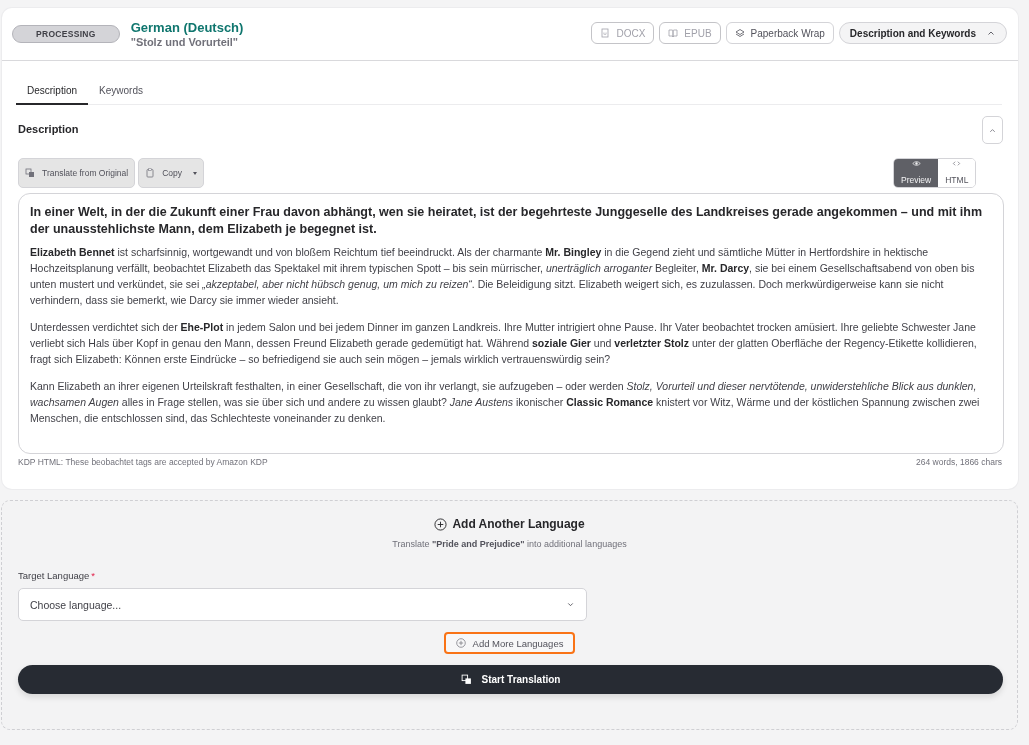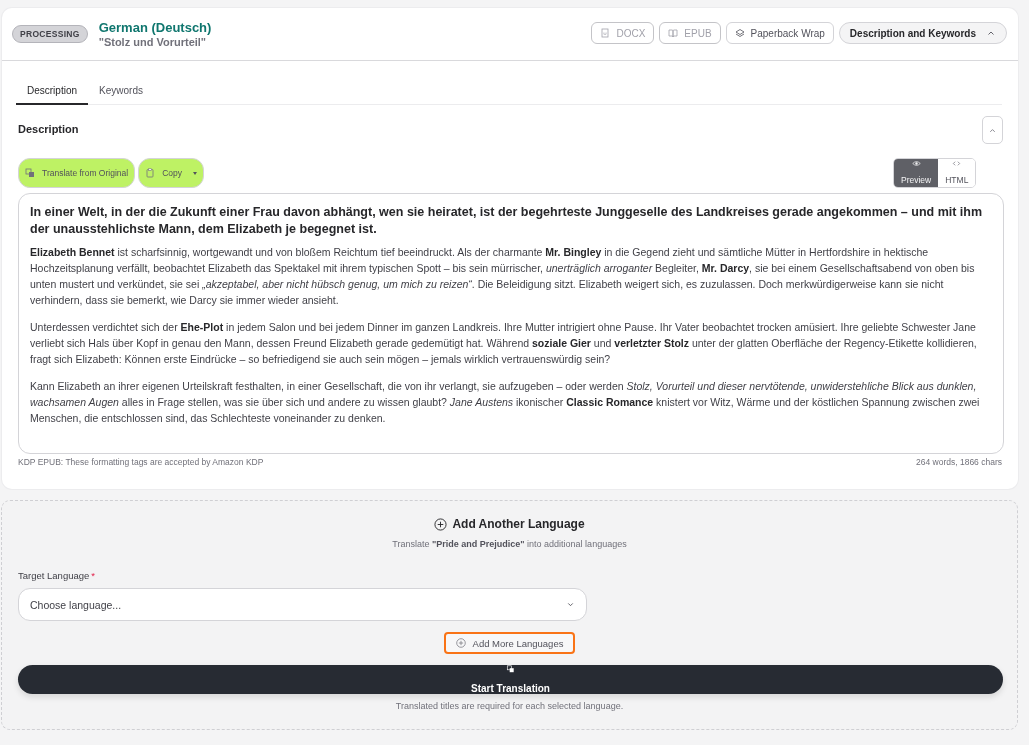--- a/index.html
+++ b/index.html
@@ -15,21 +15,21 @@
     background: #ffffff; border-radius: 10px;
     box-shadow: 0 0 0 1px #ececee;
   }
   .card-header {
     height: 53px; border-bottom: 1px solid #d9d9dc;
     display: flex; align-items: center; padding: 0 10px; position: relative;
   }
   .status-badge {
     background: #d4d4d8; border: 1px solid #b4b4ba; border-radius: 12px;
     font-size: 8.5px; font-weight: bold; letter-spacing: 0.3px; color: #3f3f46;
-    padding: 4px 7px; line-height: 1;
+    padding: 4px 23px; line-height: 1;
   }
   .title-block { margin-left: 11px; }
   .lang-title { font-size: 13px; font-weight: bold; color: #0f766e; line-height: 16px; }
   .book-title { font-size: 11px; font-weight: bold; color: #71717a; line-height: 13px; }
   .header-actions {
     position: absolute; right: 11px; top: 14px; display: flex; gap: 5px;
   }
   .hbtn {
     height: 22px; border: 1px solid #d4d4d8; border-radius: 6px; background: #fff;
     display: flex; align-items: center; gap: 6px; padding: 0 8px;
@@ -54,21 +54,21 @@
   .section-title {
     position: absolute; left: 16px; top: 115px; font-size: 11px; font-weight: bold; color: #27272a;
   }
   .collapse-btn {
     position: absolute; left: 980px; top: 108px; width: 21px; height: 28px;
     border: 1px solid #d4d4d8; border-radius: 5px; background: #fff;
     display: flex; align-items: center; justify-content: center;
   }
   .toolbar-left { position: absolute; left: 16px; top: 150px; display: flex; gap: 3px; }
   .tbtn {
-    height: 30px; border: 1px solid #d4d4d8; border-radius: 12px; background: #bef264;
+    height: 30px; border: 1px solid #d4d4d8; border-radius: 5px; background: #e5e5e5;
     display: flex; align-items: center; gap: 7px; padding: 9px 6px;
     font-size: 8.5px; color: #52525b;
   }
   .tbtn svg { width: 10px; height: 10px; }
   .caret-down { width: 0; height: 0; border-left: 2.5px solid transparent; border-right: 2.5px solid transparent; border-top: 3px solid #52525b; margin-left: 4px; }
   .view-toggle {
     position: absolute; left: 891px; top: 150px; height: 30px; display: flex;
     border: 1px solid #d4d4d8; border-radius: 5px; overflow: hidden;
   }
   .vt-btn { display: flex; align-items: center; gap: 7px; padding: 0 7px; font-size: 8.5px; color: #52525b; background: #fff; flex-direction: column; }
@@ -106,37 +106,36 @@
   .add-lang-sub {
     position: absolute; left: 0; right: 0; top: 38px; text-align: center; font-size: 9px; color: #71717a;
   }
   .add-lang-sub b { color: #52525b; }
   .field-label {
     position: absolute; left: 16px; top: 69px; font-size: 9.5px; color: #3f3f46;
   }
   .req { color: #e11d48; margin-left: 2px; }
   .select {
     position: absolute; left: 16px; top: 87px; width: 569px; height: 33px;
-    background: #fff; border: 1px solid #d4d4d8; border-radius: 12px;
+    background: #fff; border: 1px solid #d4d4d8; border-radius: 5px;
     display: flex; align-items: center; padding: 4px 11px; justify-content: space-between;
     font-size: 10.5px; color: #3f3f46;
   }
   .add-more {
     position: absolute; left: 442px; top: 131px; height: 22px; width: 131px;
     border: 2px solid #f97316; border-radius: 4px; background: #f7f7f8;
     display: flex; align-items: center; justify-content: center; gap: 7px;
     font-size: 9.5px; color: #52525b;
   }
   .start-btn {
     position: absolute; left: 16px; top: 164px; width: 985px; height: 29px;
     background: #272b33; border-radius: 15px; color: #fff;
     display: flex; align-items: center; justify-content: center; gap: 10px;
     font-size: 10px; font-weight: bold;
     box-shadow: 0 3px 6px rgba(0,0,0,0.12);
-    flex-direction: column;
   }
   .start-note {
     position: absolute; left: 0; right: 0; top: 200px; text-align: center; font-size: 9px; color: #71717a;
   }
 </style>
 </head>
 <body>
 
 <div class="card">
   <div class="card-header">
@@ -221,21 +220,21 @@
     </div>
   </div>
 
   <div class="editor">
     <div class="lead">In einer Welt, in der die Zukunft einer Frau davon abhängt, wen sie heiratet, ist der begehrteste Junggeselle des Landkreises gerade angekommen – und mit ihm der unausstehlichste Mann, dem Elizabeth je begegnet ist.</div>
     <p><b>Elizabeth Bennet</b><span> ist scharfsinnig, wortgewandt und von bloßem Reichtum tief beeindruckt. Als der charmante </span><b>Mr. Bingley</b><span> in die Gegend zieht und sämtliche Mütter in Hertfordshire in hektische Hochzeitsplanung verfällt, beobachtet Elizabeth das Spektakel mit ihrem typischen Spott – bis sein mürrischer, </span><i>unerträglich arroganter</i><span> Begleiter, </span><b>Mr. Darcy</b><span>, sie bei einem Gesellschaftsabend von oben bis unten mustert und verkündet, sie sei </span><i>„akzeptabel, aber nicht hübsch genug, um mich zu reizen“</i><span>. Die Beleidigung sitzt. Elizabeth weigert sich, es zuzulassen. Doch merkwürdigerweise kann sie nicht verhindern, dass sie bemerkt, wie Darcy sie immer wieder ansieht.</span></p>
     <p><span>Unterdessen verdichtet sich der </span><b>Ehe-Plot</b><span> in jedem Salon und bei jedem Dinner im ganzen Landkreis. Ihre Mutter intrigiert ohne Pause. Ihr Vater beobachtet trocken amüsiert. Ihre geliebte Schwester Jane verliebt sich Hals über Kopf in genau den Mann, dessen Freund Elizabeth gerade gedemütigt hat. Während </span><b>soziale Gier</b><span> und </span><b>verletzter Stolz</b><span> unter der glatten Oberfläche der Regency-Etikette kollidieren, fragt sich Elizabeth: Können erste Eindrücke – so befriedigend sie auch sein mögen – jemals wirklich vertrauenswürdig sein?</span></p>
     <p><span>Kann Elizabeth an ihrer eigenen Urteilskraft festhalten, in einer Gesellschaft, die von ihr verlangt, sie aufzugeben – oder werden </span><i>Stolz, Vorurteil und dieser nervtötende, unwiderstehliche Blick aus dunklen, wachsamen Augen</i><span> alles in Frage stellen, was sie über sich und andere zu wissen glaubt? </span><i>Jane Austens</i><span> ikonischer </span><b>Classic Romance</b><span> knistert vor Witz, Wärme und der köstlichen Spannung zwischen zwei Menschen, die entschlossen sind, das Schlechteste voneinander zu denken.</span></p>
   </div>
 
-  <div class="footer-note">KDP EPUB: These formatting tags are accepted by Amazon KDP</div>
+  <div class="footer-note">KDP HTML: These beobachtet tags are accepted by Amazon KDP</div>
   <div class="footer-count">264 words, 1866 chars</div>
 </div>
 
 <div class="add-lang">
   <div class="add-lang-head">
     <svg width="13" height="13" viewBox="0 0 14 14">
         <circle cx="7" cy="7" r="6" fill="none" stroke="#27272a" stroke-width="1"></circle>
         <path d="M7 4 V10 M4 7 H10" stroke="#27272a" stroke-width="1"></path>
       </svg>
     <span class="add-lang-title">Add Another Language</span>
@@ -258,14 +257,13 @@
     <span>Add More Languages</span>
   </div>
 
   <div class="start-btn">
     <svg width="11" height="11" viewBox="0 0 10 10">
         <rect x="1" y="1" width="5" height="5" fill="none" stroke="#fff" stroke-width="0.8"></rect>
         <rect x="4" y="4" width="5" height="5" fill="#fff"></rect>
       </svg>
     <span>Start Translation</span>
   </div>
-  <div class="start-note">Translated titles are required for each selected language.</div>
 </div>
 
 </body></html>

